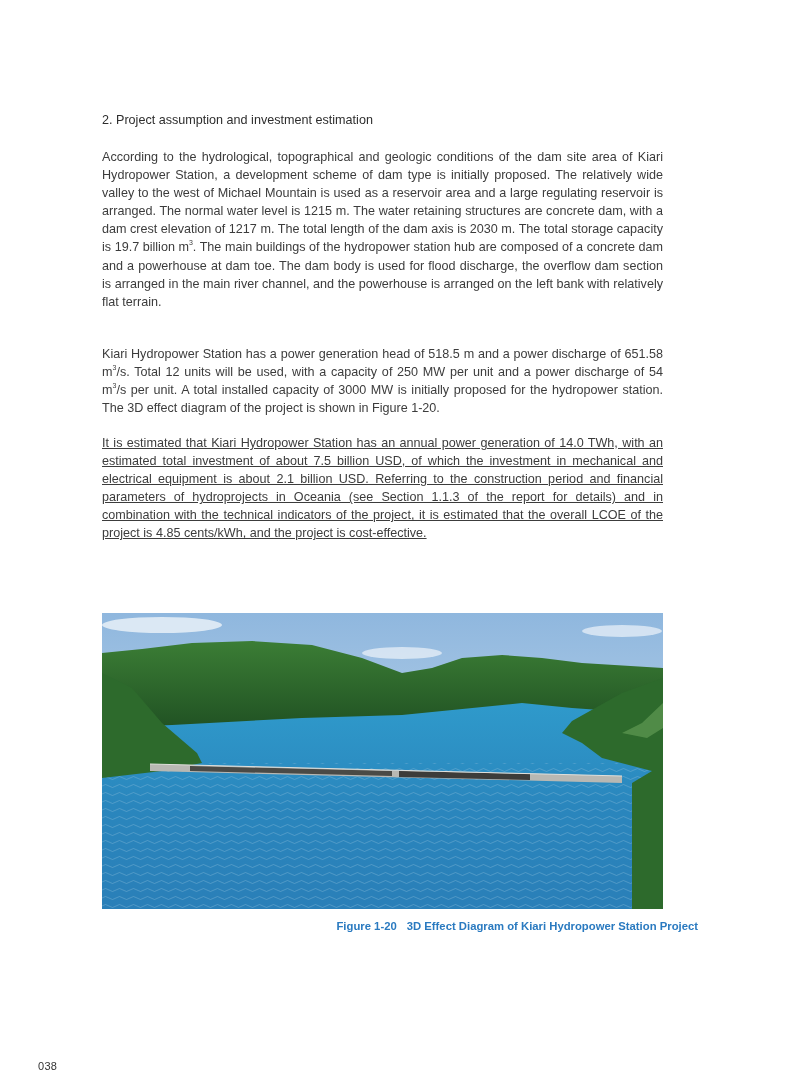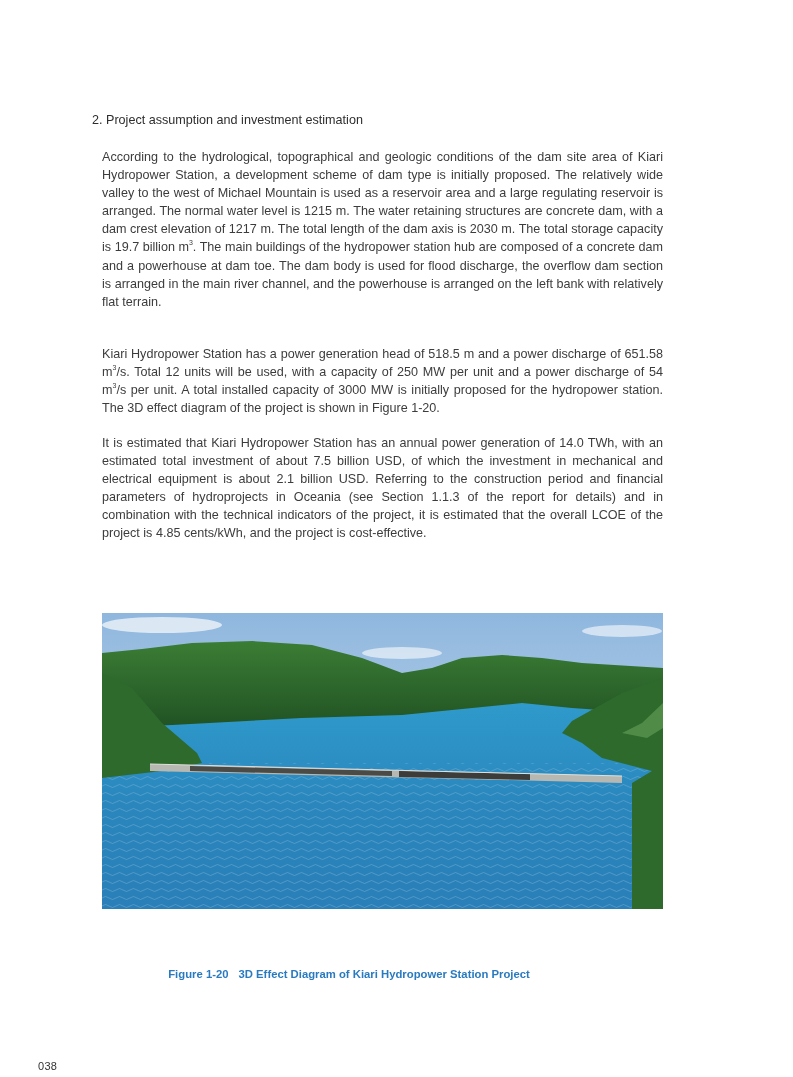--- a/index.html
+++ b/index.html
@@ -1,28 +1,28 @@
 <!DOCTYPE html>
 <html><head>
 <meta charset="utf-8">
 <style>
   html, body { margin: 0; padding: 0; background: #ffffff; }
   body { width: 793px; height: 1077px; position: relative; overflow: hidden;
          font-family: "Liberation Sans", sans-serif; color: #3a3a3a; }
-  .heading { position: absolute; left: 92px; top: 113px; font-size: 12.6px; color: #2d2d2d; }
+  .heading { position: absolute; left: 102px; top: 113px; font-size: 12.6px; color: #2d2d2d; }
   .para { position: absolute; left: 102px; width: 561px; font-size: 12.6px; line-height: 18.1px;
           text-align: justify; color: #3c3c3c; margin: 0; }
   .para sup { font-size: 7px; line-height: 0; position: relative; top: -1px; vertical-align: super; }
   #p1 { top: 148px; }
   #p2 { top: 345px; }
-  #p3 { top: 434px; }
+  #p3 { top: 434px; text-decoration: underline; }
   .figure { position: absolute; left: 102px; top: 613px; width: 561px; height: 296px; overflow: hidden; }
   .figure svg { display: block; width: 561px; height: 296px; }
-  .caption { position: absolute; left: 0; width: 698px; top: 920px; text-align: center;
-             font-size: 11.3px; font-weight: bold; color: #2a7ac0; margin-top: 48px; }
+  .caption { position: absolute; left: 0; width: 698px; top: 920px; text-align: right;
+             font-size: 11.3px; font-weight: bold; color: #2a7ac0; }
   .caption .num { margin-right: 10px; }
   .page-num { position: absolute; left: 38px; top: 1018px; font-size: 11px; color: #333; letter-spacing: 0.3px; margin-top: 42px; }
 </style>
 </head>
 <body>
 
 <div class="heading">2. Project assumption and investment estimation</div>
 
 <p class="para" id="p1"><span>According to the hydrological, topographical and geologic conditions of the dam site area of Kiari Hydropower Station, a development scheme of dam type is initially proposed. The relatively wide valley to the west of Michael Mountain is used as a reservoir area and a large regulating reservoir is arranged. The normal water level is 1215 m. The water retaining structures are concrete dam, with a dam crest elevation of 1217 m. The total length of the dam axis is 2030 m. The total storage capacity is 19.7 billion m</span><sup>3</sup><span>. The main buildings of the hydropower station hub are composed of a concrete dam and a powerhouse at dam toe. The dam body is used for flood discharge, the overflow dam section is arranged in the main river channel, and the powerhouse is arranged on the left bank with relatively flat terrain.</span></p>
 

